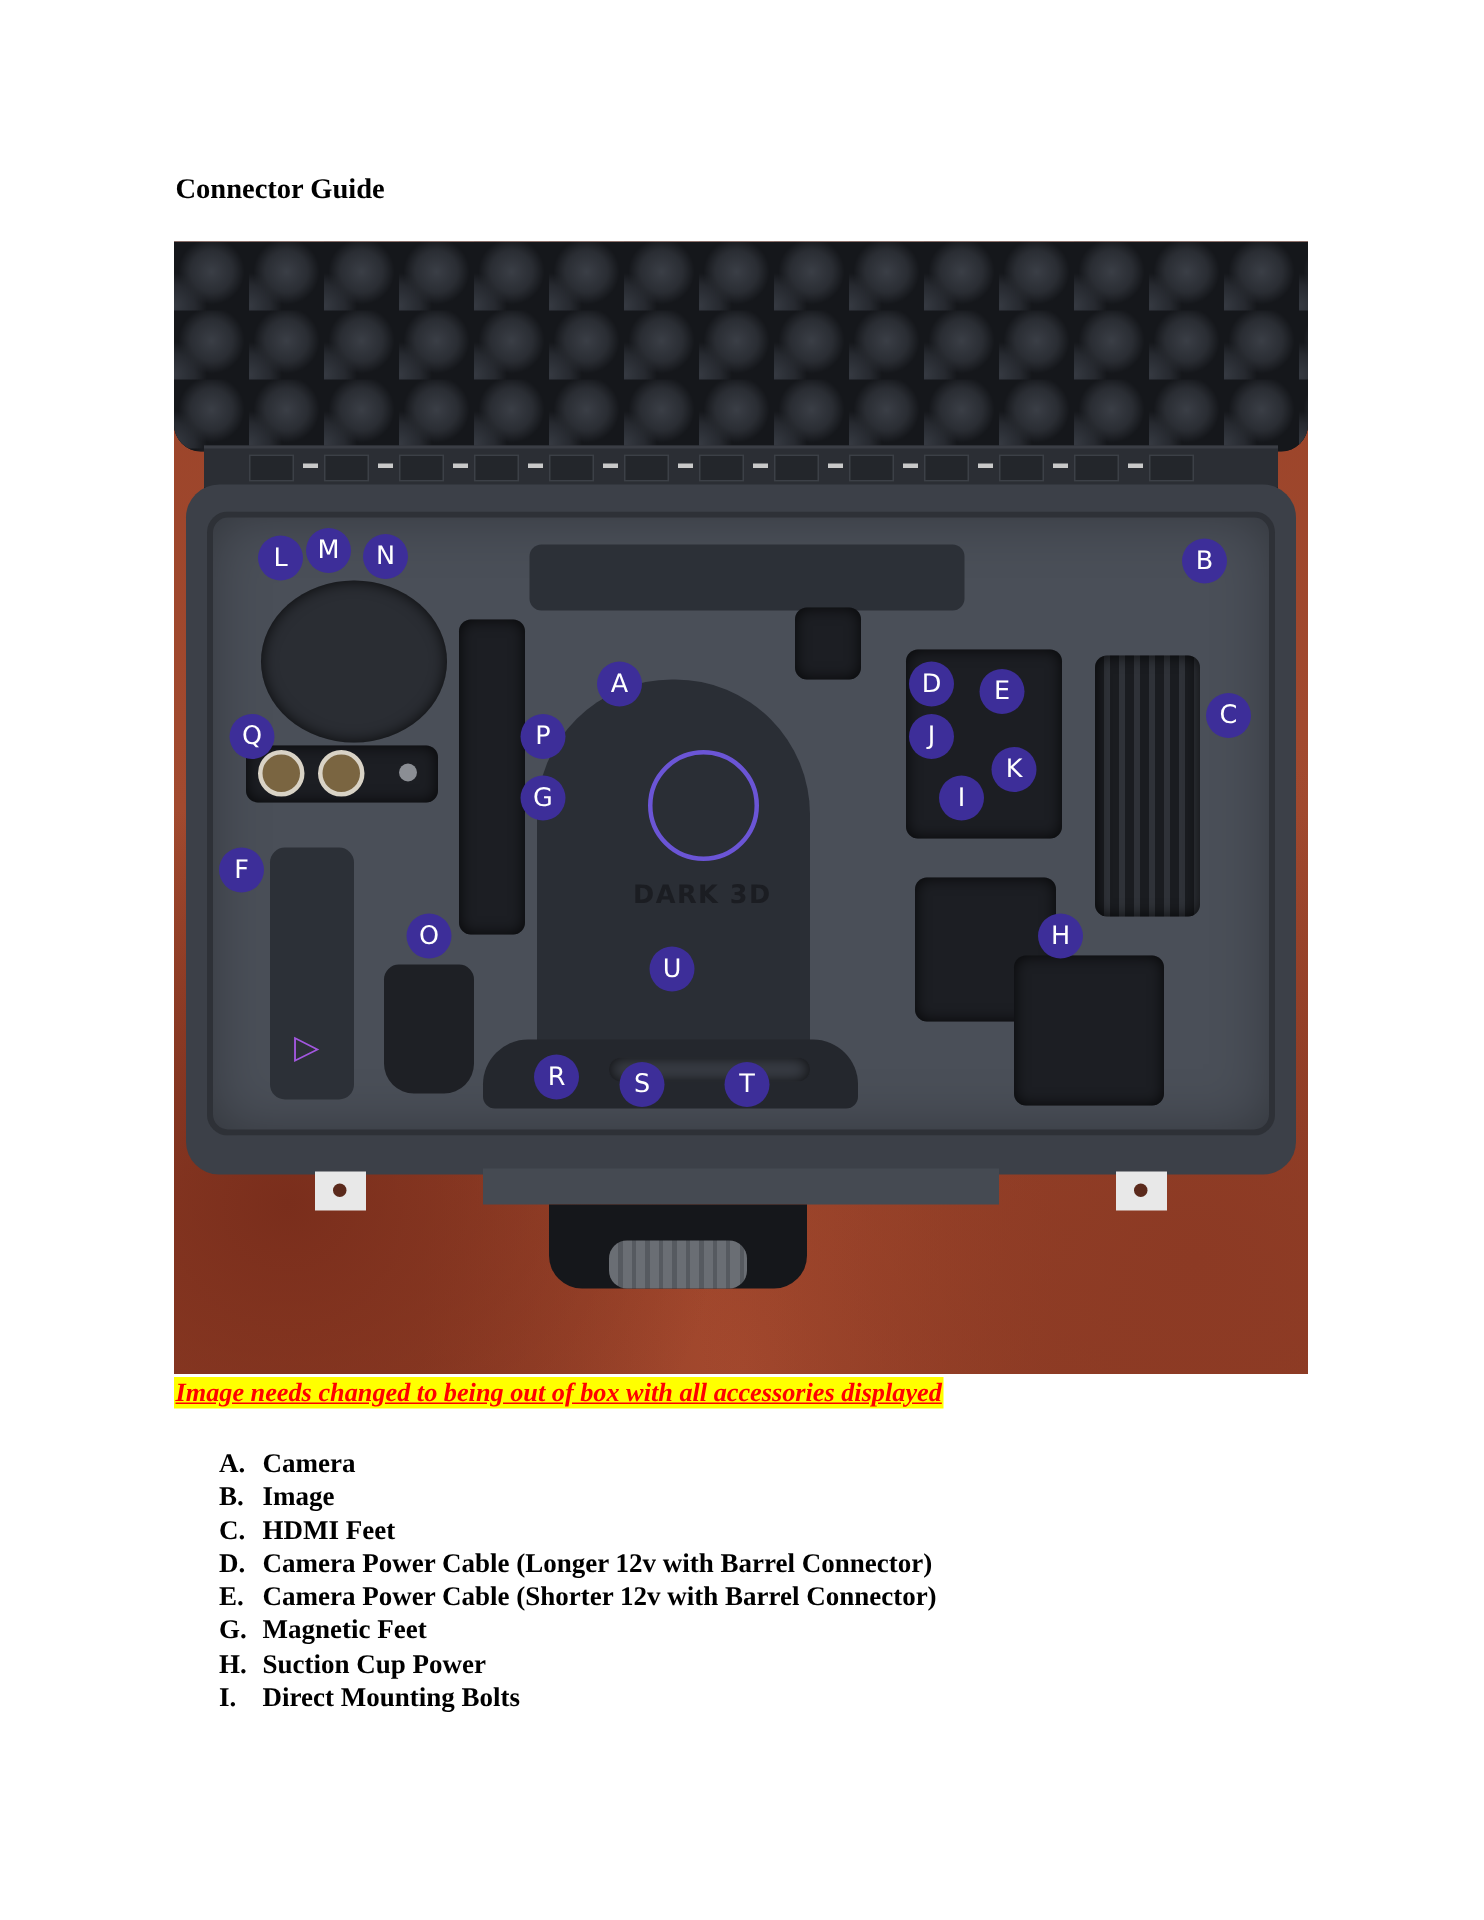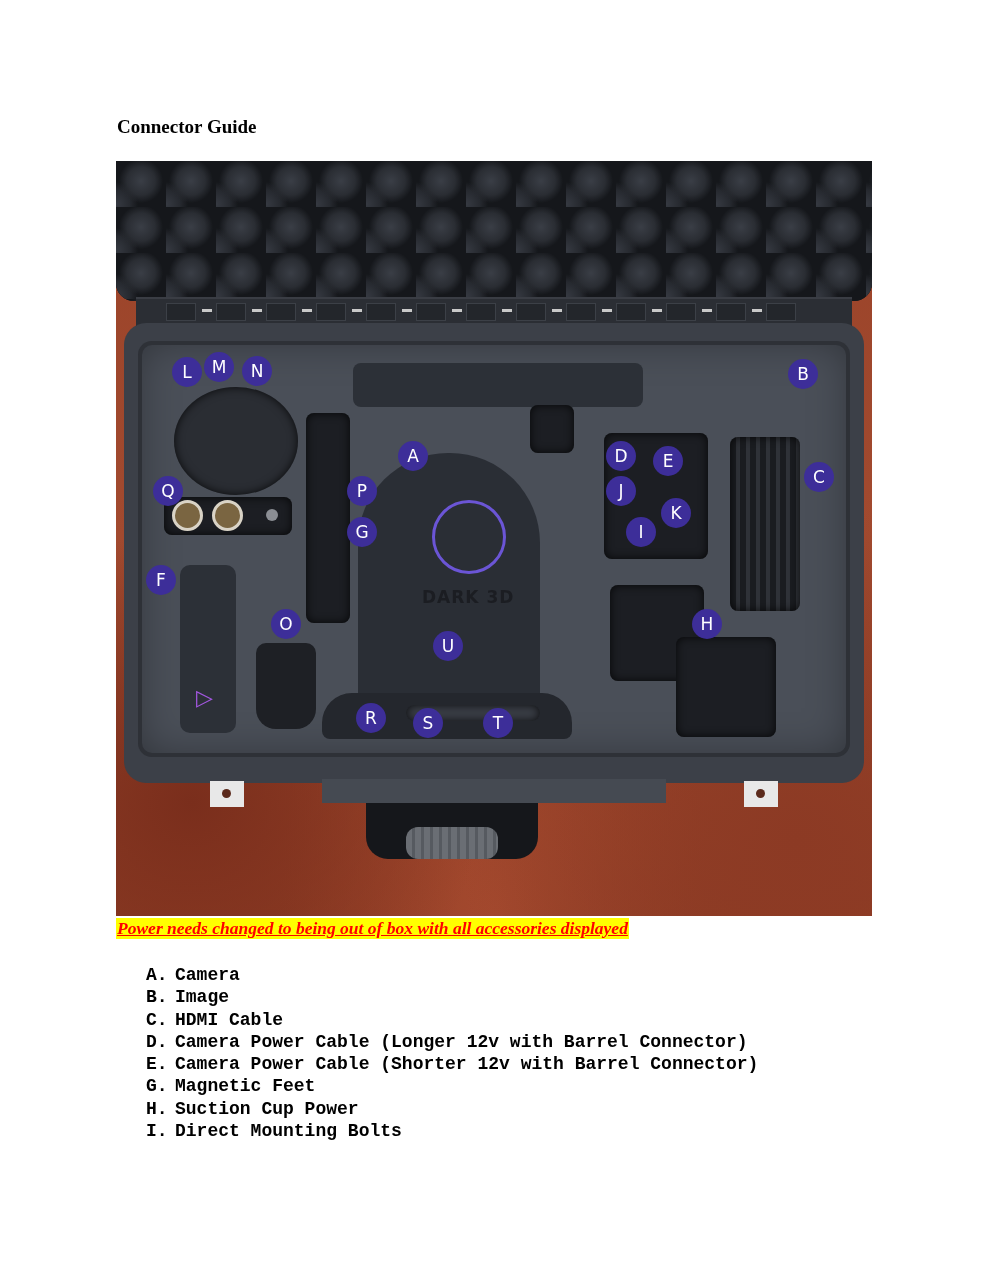--- a/index.html
+++ b/index.html
@@ -40,21 +40,21 @@
             border-radius:0 0 22px 22px; }
   .handle-grip { position:absolute; left:290px; top:666px; width:92px; height:32px;
                  background: repeating-linear-gradient(90deg, #6a6e74 0 6px, #565a60 6px 9px); border-radius:12px; }
 
   .badge { position:absolute; width:30px; height:30px; border-radius:50%; background:#3d2e99;
            color:#fff; font-family:"DejaVu Sans", sans-serif; font-size:17px; line-height:30px; text-align:center; }
 
   .caption { position:absolute; left:116px; top:918px; font-size:17.5px; font-weight:bold; font-style:italic;
              color:#ff0000; background:#ffff00; text-decoration:underline; padding:0 1px; }
 
-  .parts-list { position:absolute; left:146px; top:964px; margin:0; padding:0; list-style:none;font-family:Liberation Mono, monospace; }
+  .parts-list { position:absolute; left:146px; top:964px; margin:0; padding:0; list-style:none; }
   .parts-list li { font-size:18px; font-weight:bold; height:22.3px; line-height:22px; white-space:nowrap; }
   .parts-list .ltr { display:inline-block; width:29px; }
 </style>
 </head>
 <body>
 
 <h1 class="page-title">Connector Guide</h1>
 
 <div class="photo">
   <div class="lid">
@@ -147,24 +147,24 @@
       <div class="badge" style="left: 30px; top: 404px; background: rgb(61, 46, 153);">F</div>
       <div class="badge" style="left: 155px; top: 448px; background: rgb(61, 46, 153);">O</div>
       <div class="badge" style="left: 576px; top: 448px; background: rgb(61, 46, 153);">H</div>
       <div class="badge" style="left: 317px; top: 470px; background: rgb(61, 46, 153);">U</div>
       <div class="badge" style="left: 240px; top: 542px; background: rgb(61, 46, 153);">R</div>
       <div class="badge" style="left: 297px; top: 547px; background: rgb(61, 46, 153);">S</div>
       <div class="badge" style="left: 367px; top: 547px; background: rgb(61, 46, 153);">T</div>
     </div>
 </div>
 
-<div class="caption">Power needs changed to being out of box with all accessories displayed</div>
+<div class="caption">Image needs changed to being out of box with all accessories displayed</div>
 
 <ol class="parts-list">
   <li><span class="ltr">A.</span><span>Camera</span></li>
   <li><span class="ltr">B.</span><span>Image</span></li>
-  <li><span class="ltr">C.</span><span>HDMI Cable</span></li>
+  <li><span class="ltr">C.</span><span>HDMI Feet</span></li>
   <li><span class="ltr">D.</span><span>Camera Power Cable (Longer 12v with Barrel Connector)</span></li>
   <li><span class="ltr">E.</span><span>Camera Power Cable (Shorter 12v with Barrel Connector)</span></li>
   <li><span class="ltr">G.</span><span>Magnetic Feet</span></li>
   <li><span class="ltr">H.</span><span>Suction Cup Power</span></li>
   <li><span class="ltr">I.</span><span>Direct Mounting Bolts</span></li>
 </ol>
 
 </body></html>

